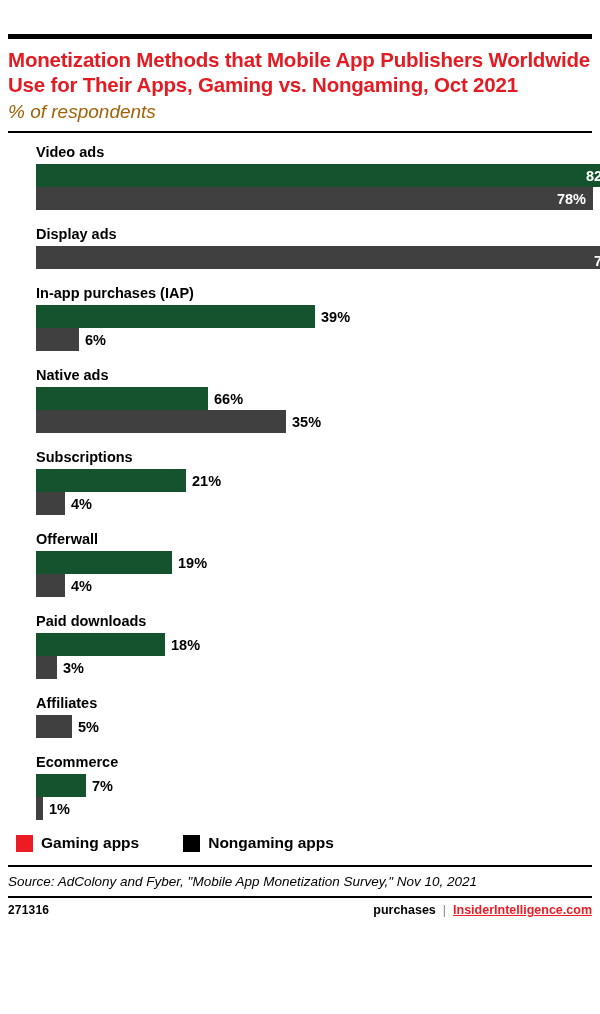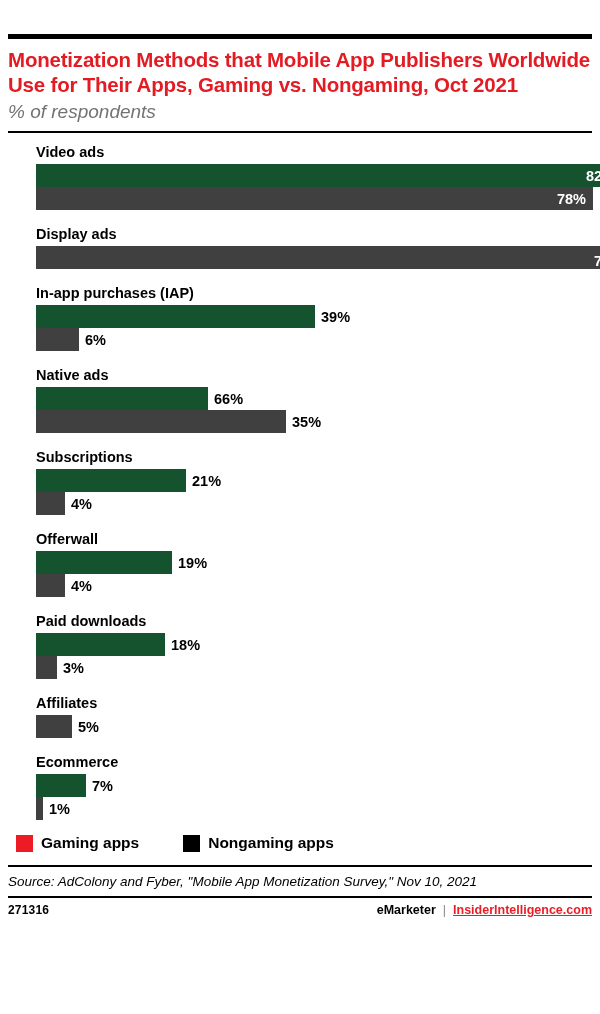--- a/index.html
+++ b/index.html
@@ -42,21 +42,21 @@
     color: #E31B23;
     letter-spacing: -0.2px;
     margin-top: 8px;
     flex: none;
   }
 
   .subtitle {
     font-size: 19px;
     line-height: 24px;
     font-style: italic;
-    color: #737373;
+    color: #a16207;
     margin-top: 3px;
     flex: none;
   }
 
   .rule-thin {
     height: 2px;
     background: #000;
     margin-top: 7px;
     flex: none;
   }
@@ -314,19 +314,19 @@
 
   <div class="rule-source"></div>
 
   <div class="source">Source: AdColony and Fyber, "Mobile App Monetization Survey," Nov 10, 2021</div>
 
   <div class="rule-footer"></div>
 
   <div class="footer">
     <div class="footer-id">271316</div>
     <div class="footer-brand">
-      <span class="brand-emarketer">eMarketer</span>
+      <span class="brand-emarketer">purchases</span>
       <span class="brand-sep">|</span>
       <span class="brand-ii">InsiderIntelligence.com</span>
     </div>
   </div>
 
 </div>
 
 </body></html>

